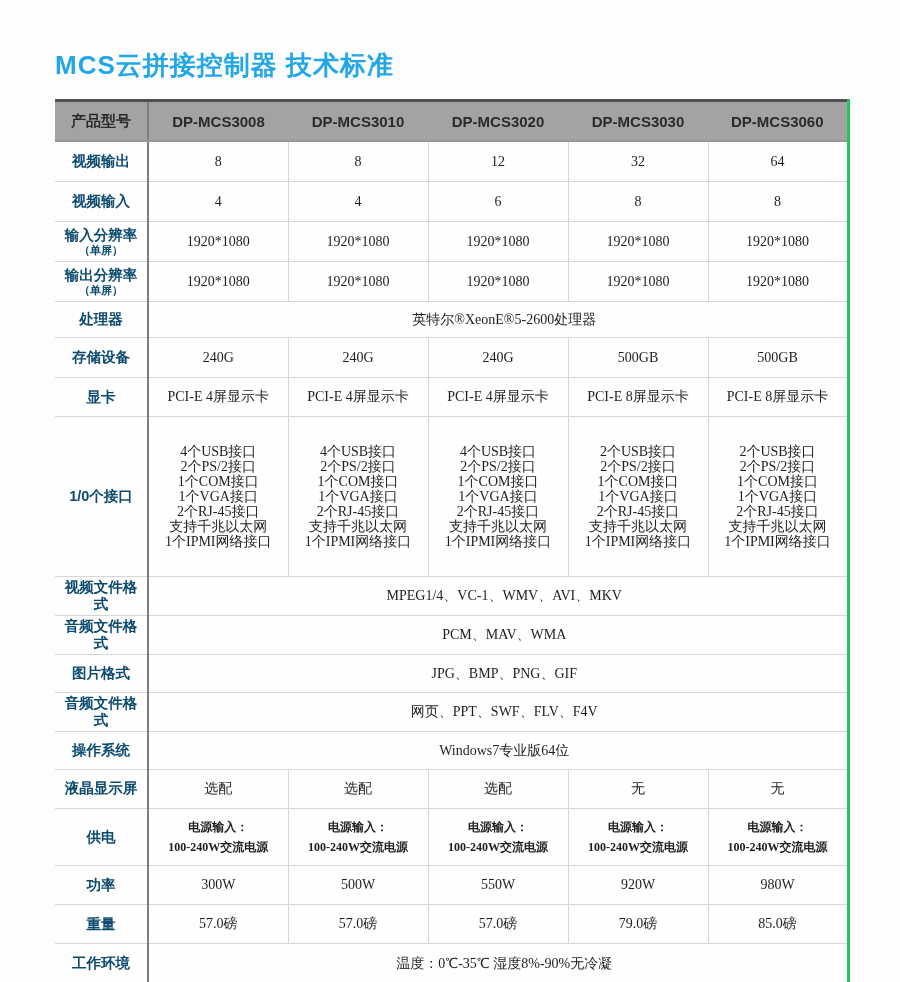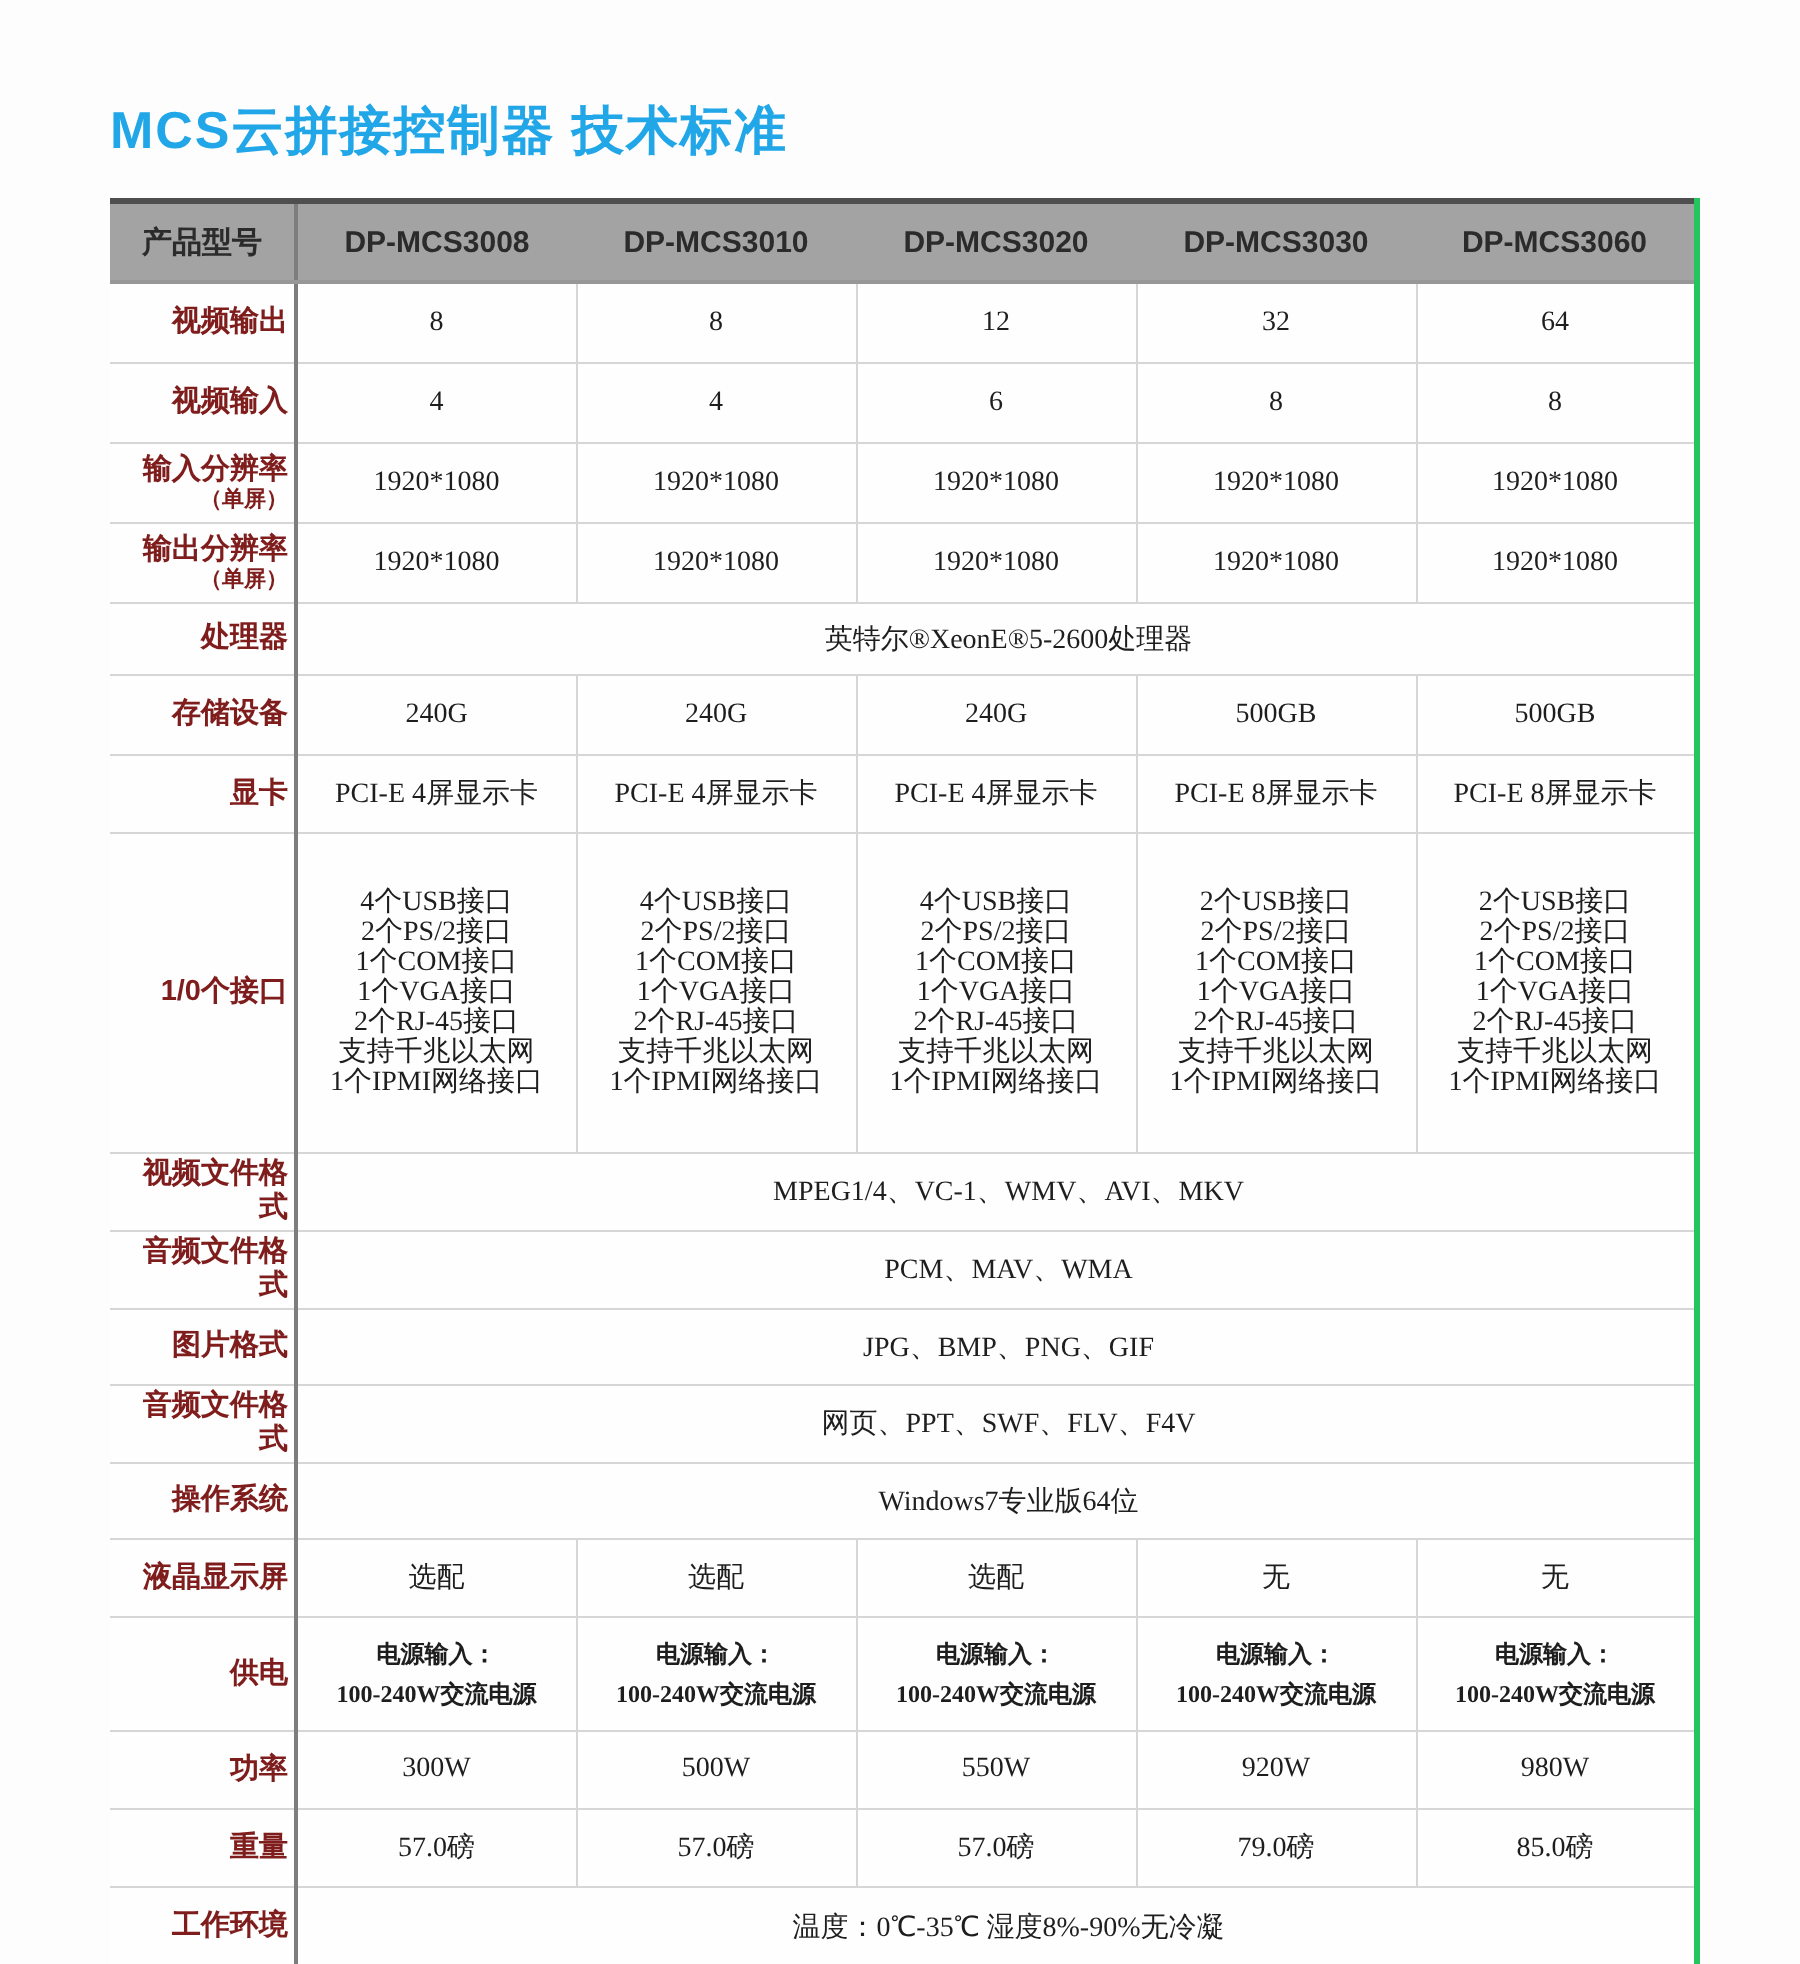--- a/index.html
+++ b/index.html
@@ -42,23 +42,22 @@
   }
   tbody td {
     border-bottom: 1px solid #d6d6d6;
     text-align: center;
     vertical-align: middle;
     padding: 2px 3px;
   }
   tbody td.label-col {
     font-size: 14.5px;
     font-weight: 700;
-    color: #7f1d1d;
+    color: #0c4a6e;
     line-height: 17px;
-    text-align: right;
   }
   tbody td.label-col .sub {
     font-size: 11px;
     font-weight: 700;
     line-height: 12px;
   }
   tbody td.val {
     font-family: "Liberation Serif", serif;
     font-size: 14px;
     color: #1e1e1e;
@@ -173,21 +172,21 @@
         </tr>
         <tr>
           <td class="label-col" style="height: 34px;">音频文件格式</td>
           <td colspan="5" class="val span-cell">网页、PPT、SWF、FLV、F4V</td>
         </tr>
         <tr>
           <td class="label-col" style="height: 33px;">操作系统</td>
           <td colspan="5" class="val span-cell">Windows7专业版64位</td>
         </tr>
         <tr>
-          <td class="label-col" style="height: 34px;">液晶显示屏</td>
+          <td class="label-col" style="height: 34px; font-family: Liberation Mono, monospace;">液晶显示屏</td>
           <td class="val">选配</td>
           <td class="val">选配</td>
           <td class="val">选配</td>
           <td class="val">无</td>
           <td class="val">无</td>
         </tr>
         <tr>
           <td class="label-col" style="height: 52px;">供电</td>
           <td class="val multiline small-multiline">电源输入：<br>100-240W交流电源</td>
           <td class="val multiline small-multiline">电源输入：<br>100-240W交流电源</td>

